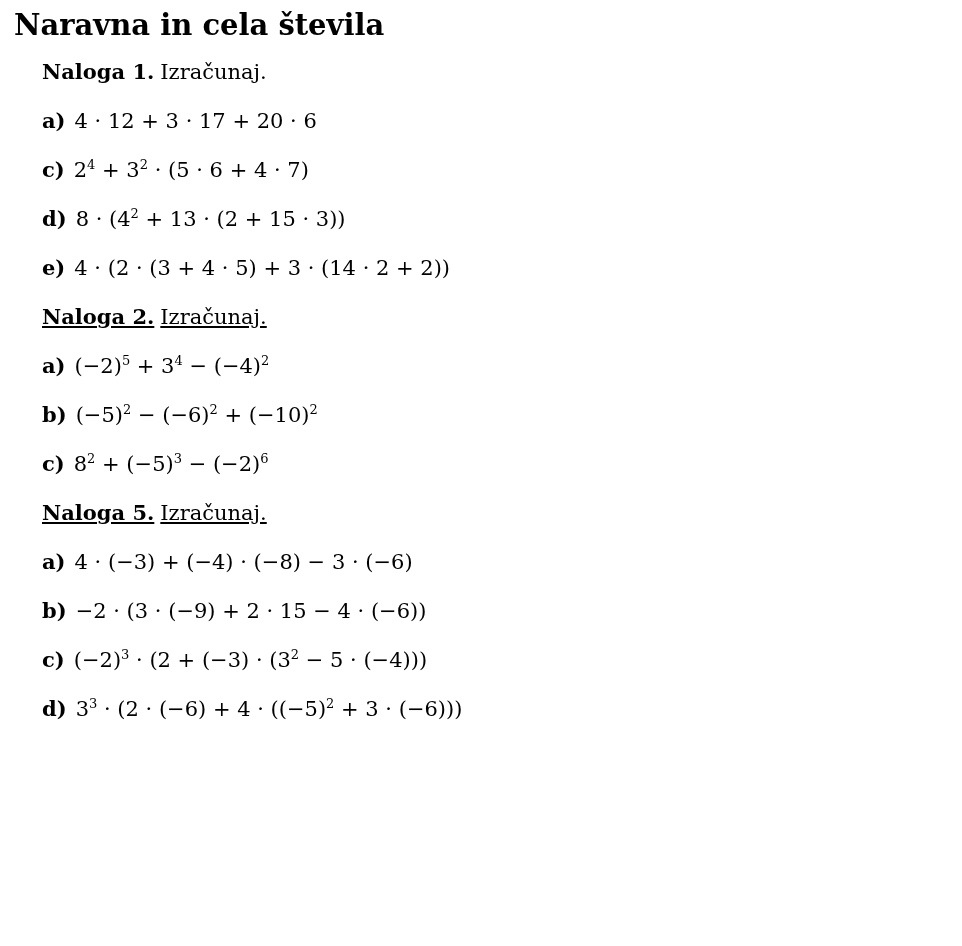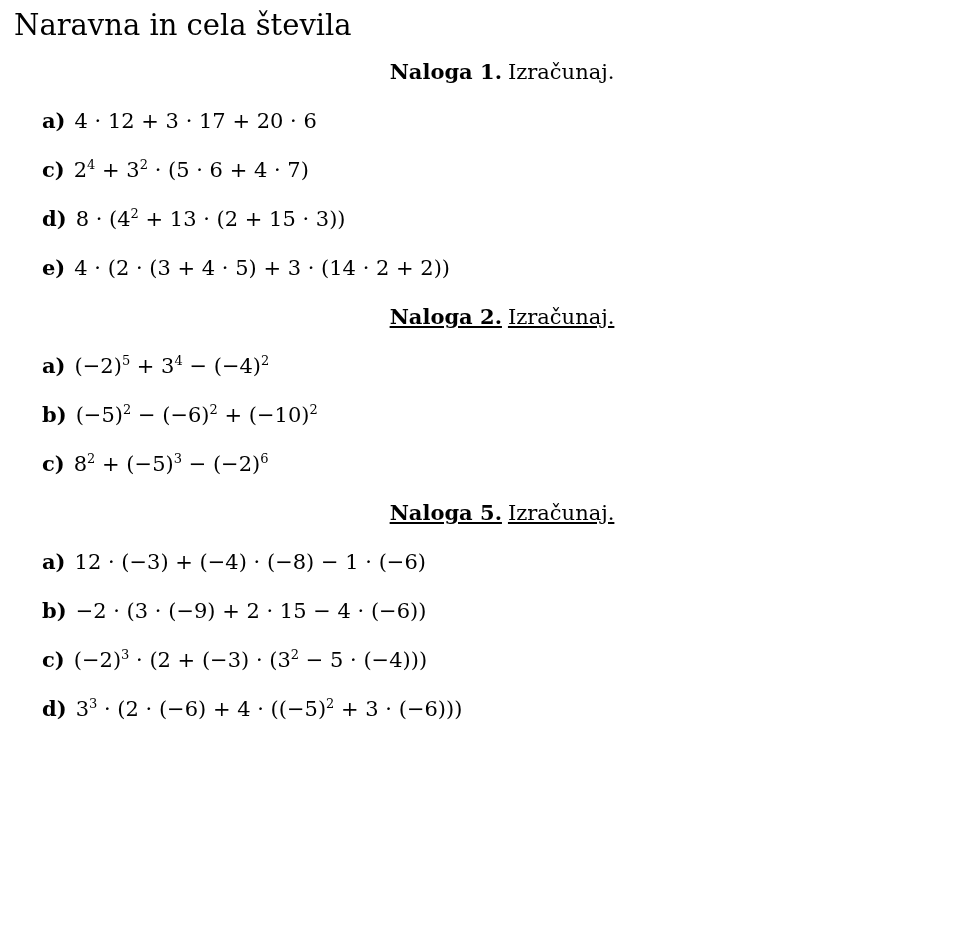--- a/index.html
+++ b/index.html
@@ -14,34 +14,33 @@
     overflow: hidden;
     font-family: "DejaVu Serif", "Liberation Serif", serif;
   }
   .page {
     position: relative;
     width: 962px;
     height: 946px;
   }
   .title {
     font-family: "DejaVu Serif", "Liberation Serif", serif;
-    font-weight: 400;
+    font-weight: 700;
     font-size: 29px;
     line-height: 34px;
     margin: 8px 3px 0 14px;
   }
   .tasks {
     margin-left: 42px;
     font-size: 21px;
   }
   .task-heading {
     margin-top: 18px;
     line-height: 24px;
     white-space: nowrap;
-    text-align: center;
   }
   .task-section + .task-section .task-heading {
     margin-top: 25px;
     text-decoration: underline;
   }
   .heading-label {
     font-weight: 700;
     margin-right: 6px;
   }
   .item {
@@ -75,19 +74,19 @@
         <div class="item"><span class="item-label">e)</span><span class="expr">4 · (2 · (3 + 4 · 5) + 3 · (14 · 2 + 2))</span></div>
       </section>
       <section class="task-section">
         <div class="task-heading"><span class="heading-label">Naloga 2.</span><span class="instruction">Izračunaj.</span></div>
         <div class="item"><span class="item-label">a)</span><span class="expr">(−2)<sup>5</sup> + 3<sup>4</sup> − (−4)<sup>2</sup></span></div>
         <div class="item"><span class="item-label">b)</span><span class="expr">(−5)<sup>2</sup> − (−6)<sup>2</sup> + (−10)<sup>2</sup></span></div>
         <div class="item"><span class="item-label">c)</span><span class="expr">8<sup>2</sup> + (−5)<sup>3</sup> − (−2)<sup>6</sup></span></div>
       </section>
       <section class="task-section">
         <div class="task-heading"><span class="heading-label">Naloga 5.</span><span class="instruction">Izračunaj.</span></div>
-        <div class="item"><span class="item-label">a)</span><span class="expr">12 · (−3) + (−4) · (−8) − 1 · (−6)</span></div>
+        <div class="item"><span class="item-label">a)</span><span class="expr">4 · (−3) + (−4) · (−8) − 3 · (−6)</span></div>
         <div class="item"><span class="item-label">b)</span><span class="expr">−2 · (3 · (−9) + 2 · 15 − 4 · (−6))</span></div>
         <div class="item"><span class="item-label">c)</span><span class="expr">(−2)<sup>3</sup> · (2 + (−3) · (3<sup>2</sup> − 5 · (−4)))</span></div>
         <div class="item"><span class="item-label">d)</span><span class="expr">3<sup>3</sup> · (2 · (−6) + 4 · ((−5)<sup>2</sup> + 3 · (−6)))</span></div>
       </section>
     </div>
 </div>
 
 </body></html>

